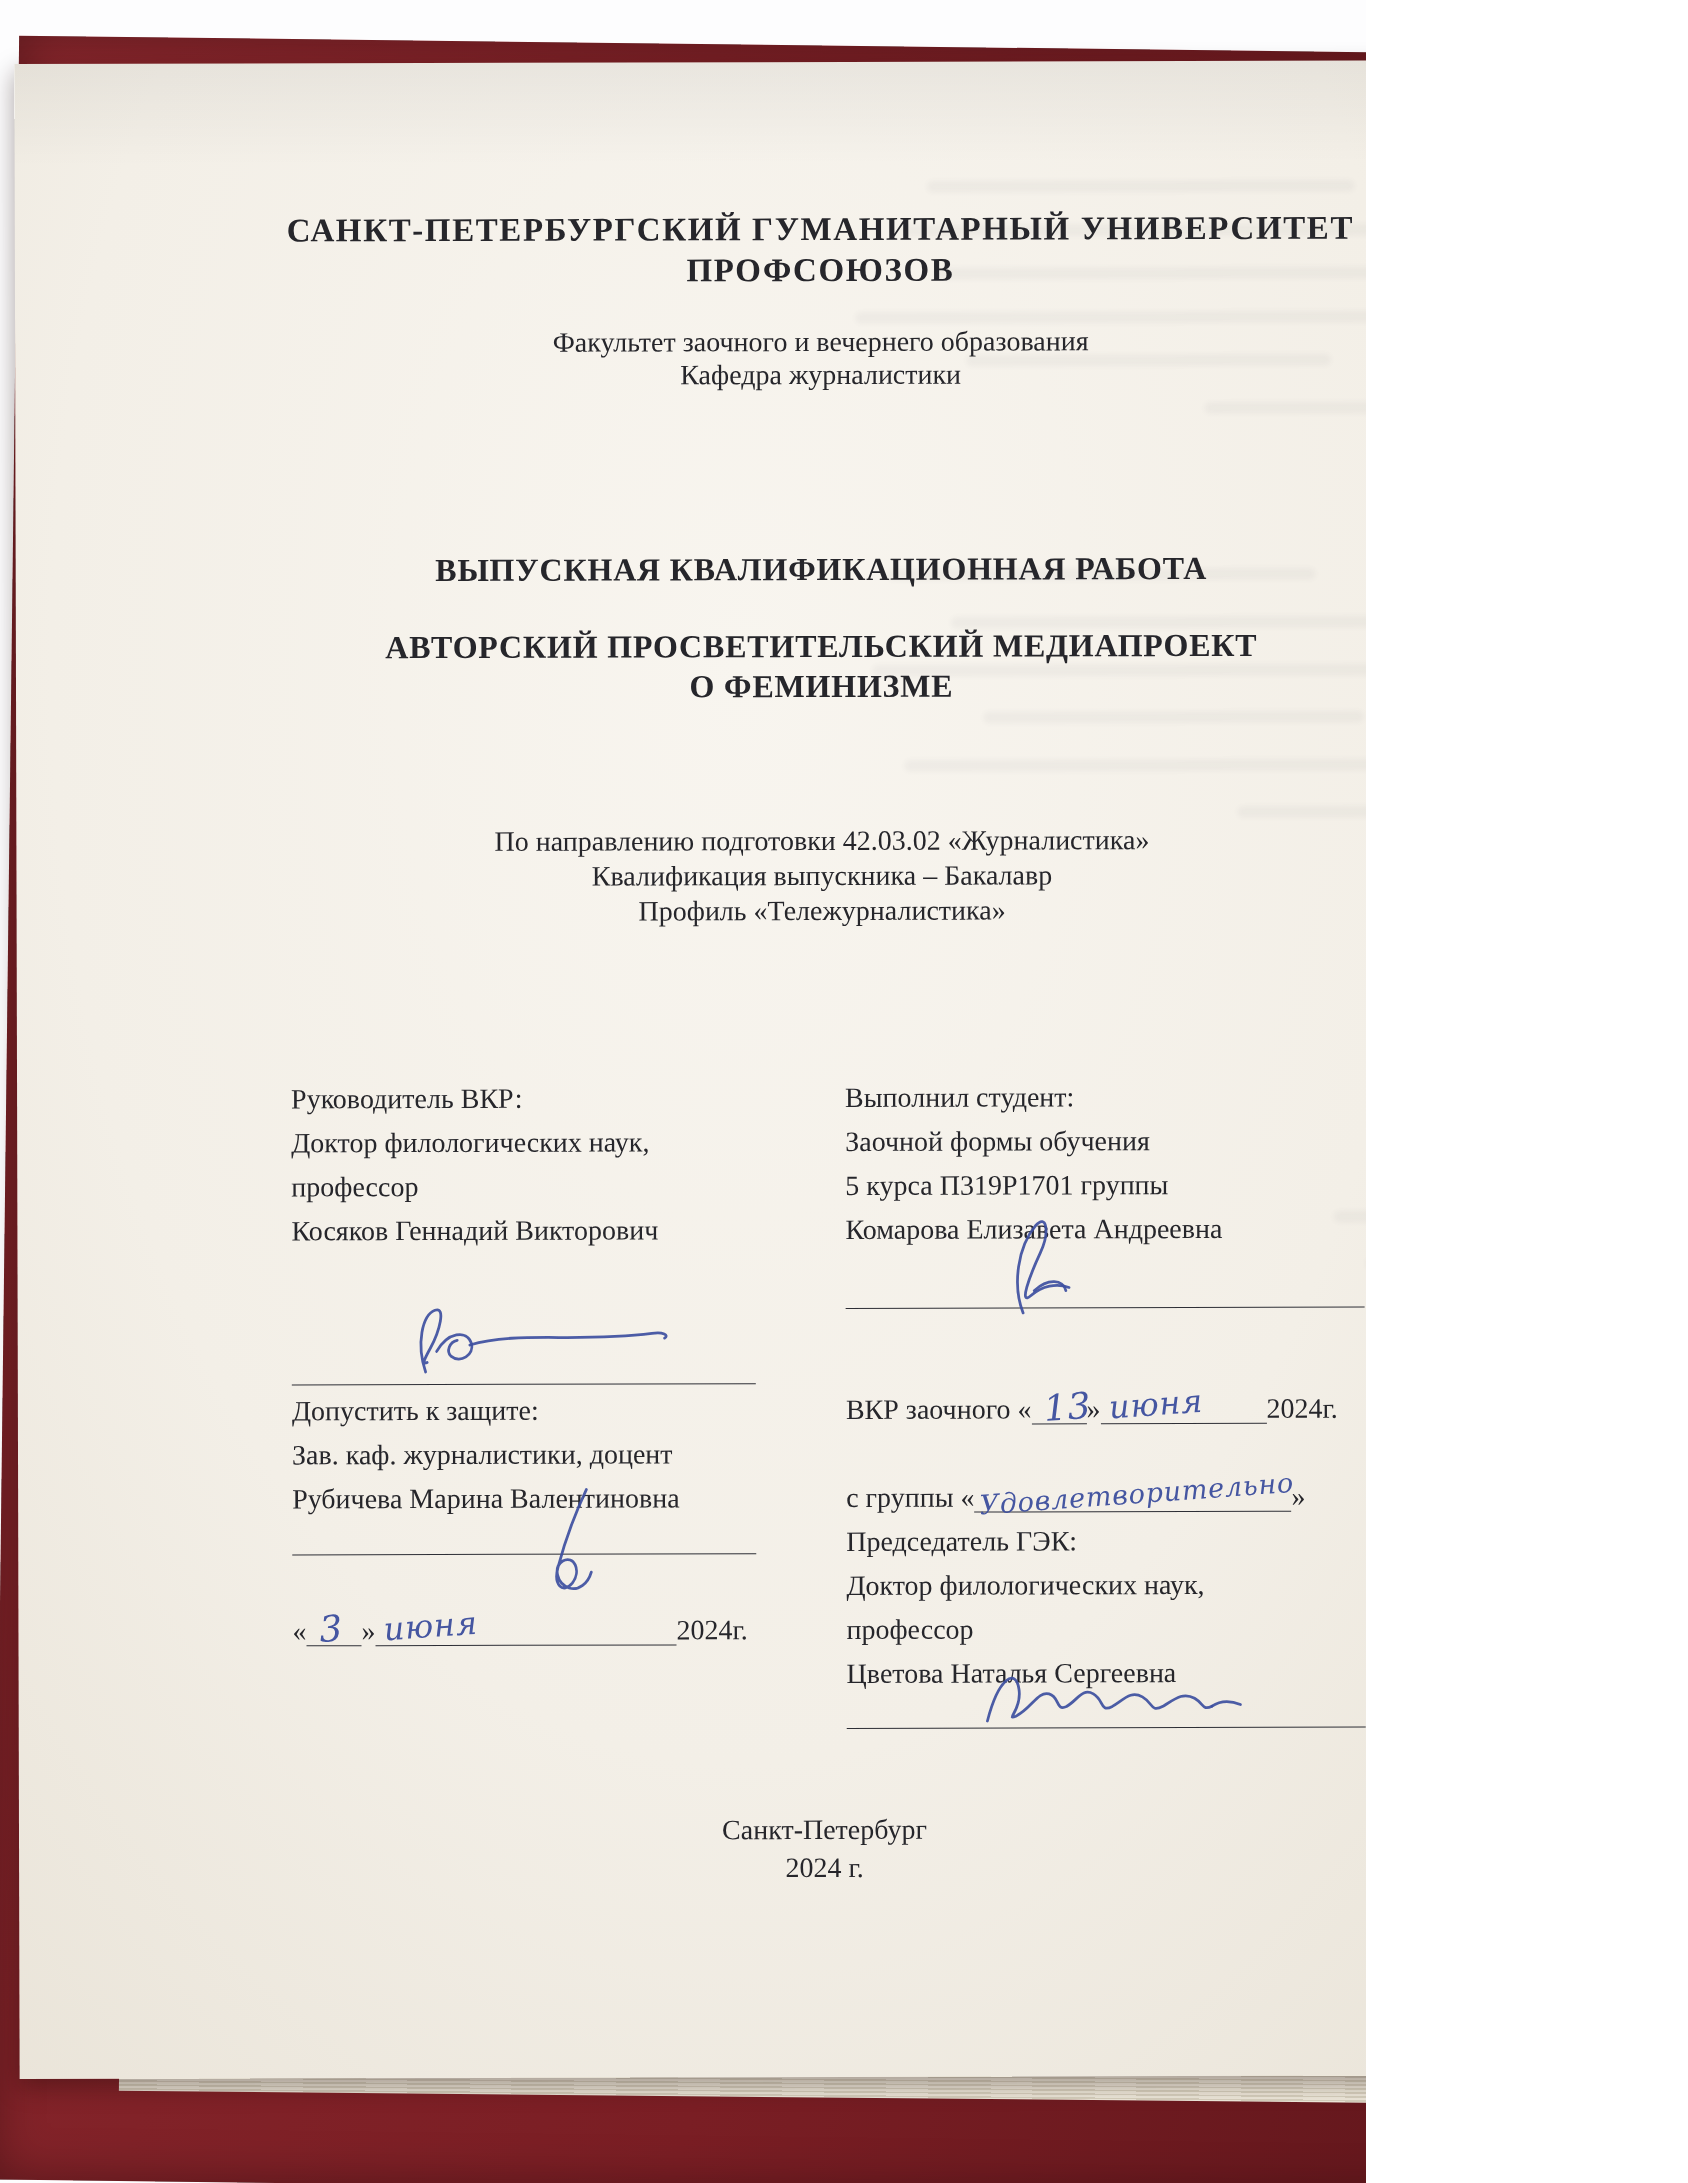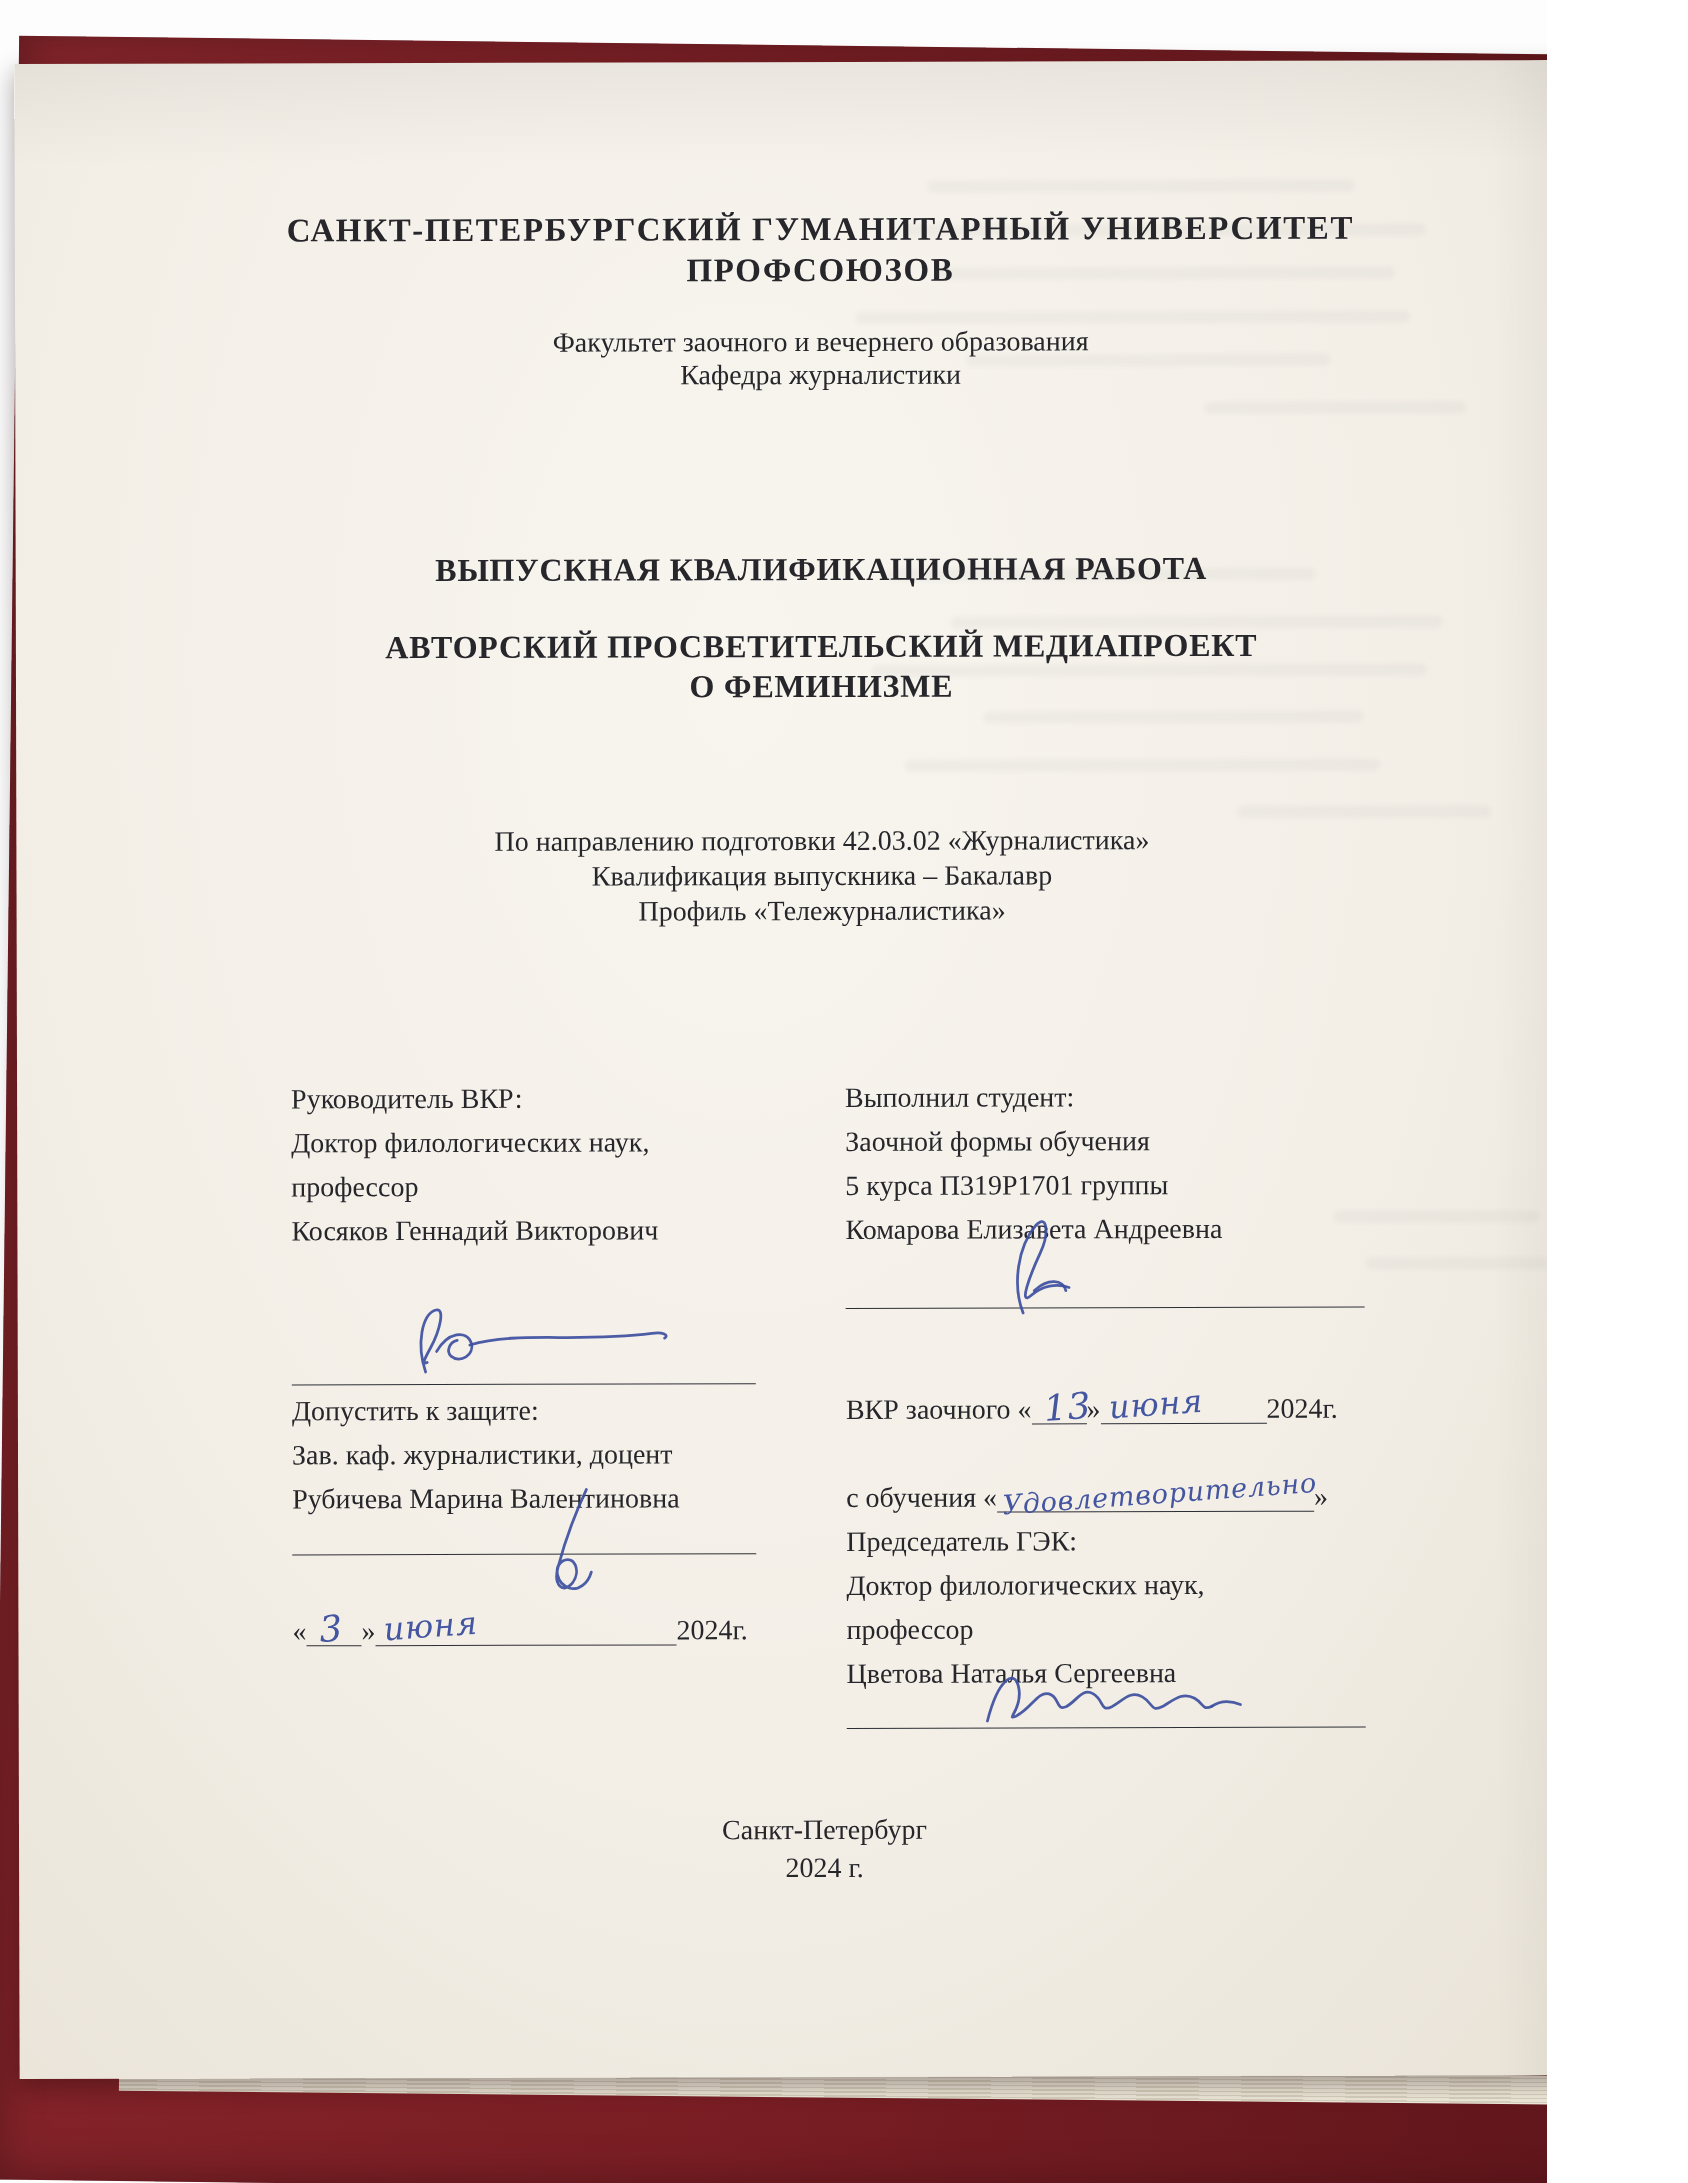--- a/index.html
+++ b/index.html
@@ -1,17 +1,17 @@
 <!DOCTYPE html>
 <html style="font-size:12.7px"><head>
 <meta charset="utf-8">
 <style>
   html,body{margin:0;padding:0;background:#ffffff;}
   .photo{
-    position:relative;width:1547px;height:2183px;overflow:hidden;
+    position:relative;width:1366px;height:2183px;overflow:hidden;
     background:#fdfdfe;font-family:"Liberation Serif",serif;color:#26262b;
   }
   
   .cover{
     position:absolute;left:6.3px;top:46px;width:1700px;height:2144px;
     background:linear-gradient(105deg,#8a272d 0%,#7a1e24 55%,#5c151a 100%);
     transform:rotate(0.7deg);
     box-shadow:inset 0 0 48px rgba(0,0,0,.35);
   }
   
@@ -156,21 +156,21 @@
     <svg class="sig" style="left:492px;top:1419px" width="135" height="119" viewBox="0 0 170 150">
       <path d="M96,10 C80,44 68,78 60,108 C54,130 66,142 78,128 C90,112 80,92 66,100 C54,108 58,128 74,134 C86,138 98,128 102,114"></path>
     </svg>
 
     <div class="col-block" style="left:828px;top:1326px;width:547px">
       <div class="ln">
         <span>ВКР заочного «</span><span class="blank w70"><span class="hand hand-day">13</span></span><span>»</span><span class="blank w210"><span class="hand hand-month">июня</span></span><span>2024г.</span>
       </div>
       <div class="gap"></div>
       <div class="ln">
-        <span>с обучения «</span><span class="blank w400"><span class="hand hand-grade">Удовлетворительно</span></span><span>»</span>
+        <span>с группы «</span><span class="blank w400"><span class="hand hand-grade">Удовлетворительно</span></span><span>»</span>
       </div>
       <div class="ln">Председатель ГЭК:</div>
       <div class="ln">Доктор филологических наук,</div>
       <div class="ln">профессор</div>
       <div class="ln">Цветова Наталья Сергеевна</div>
     </div>
 
     <div class="sig-line" style="left:828px;top:1666px;width:519px"></div>
     <svg class="sig" style="left:951px;top:1593px" width="317" height="87" viewBox="0 0 400 110">
       <path d="M22,84 C36,30 58,16 62,44 C66,70 44,84 58,78 C78,68 86,46 100,50 C114,54 108,72 122,66 C136,58 142,42 156,50 C170,58 164,74 180,66 C196,56 204,46 218,54 C232,62 228,74 244,66 C260,56 270,48 284,56 C296,63 294,72 306,66"></path>

